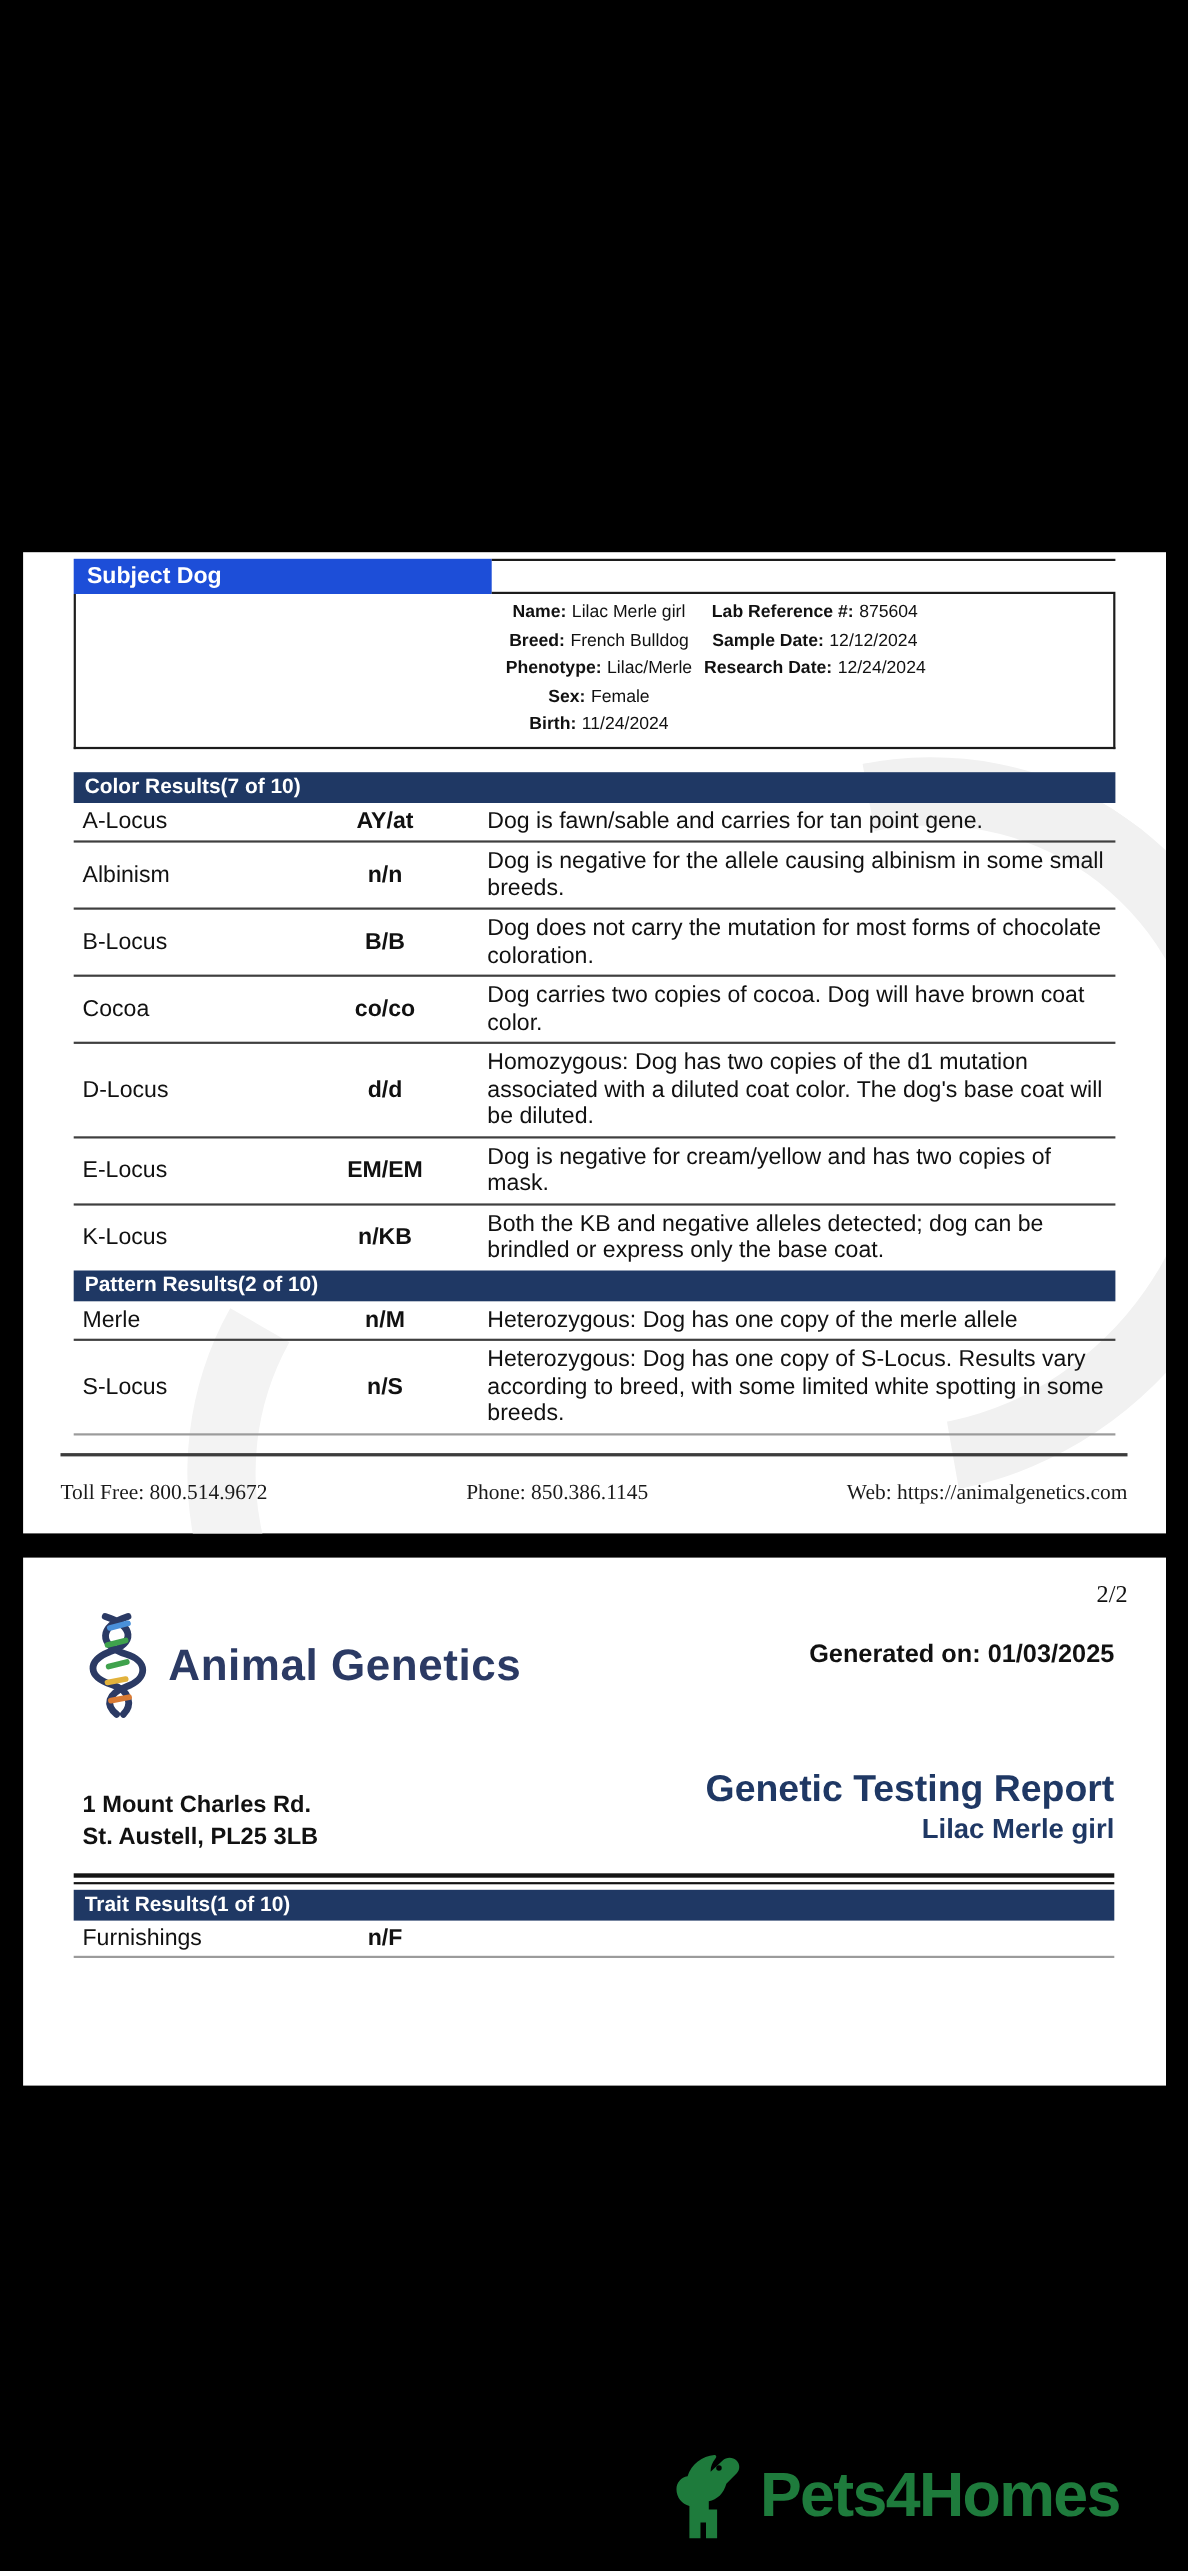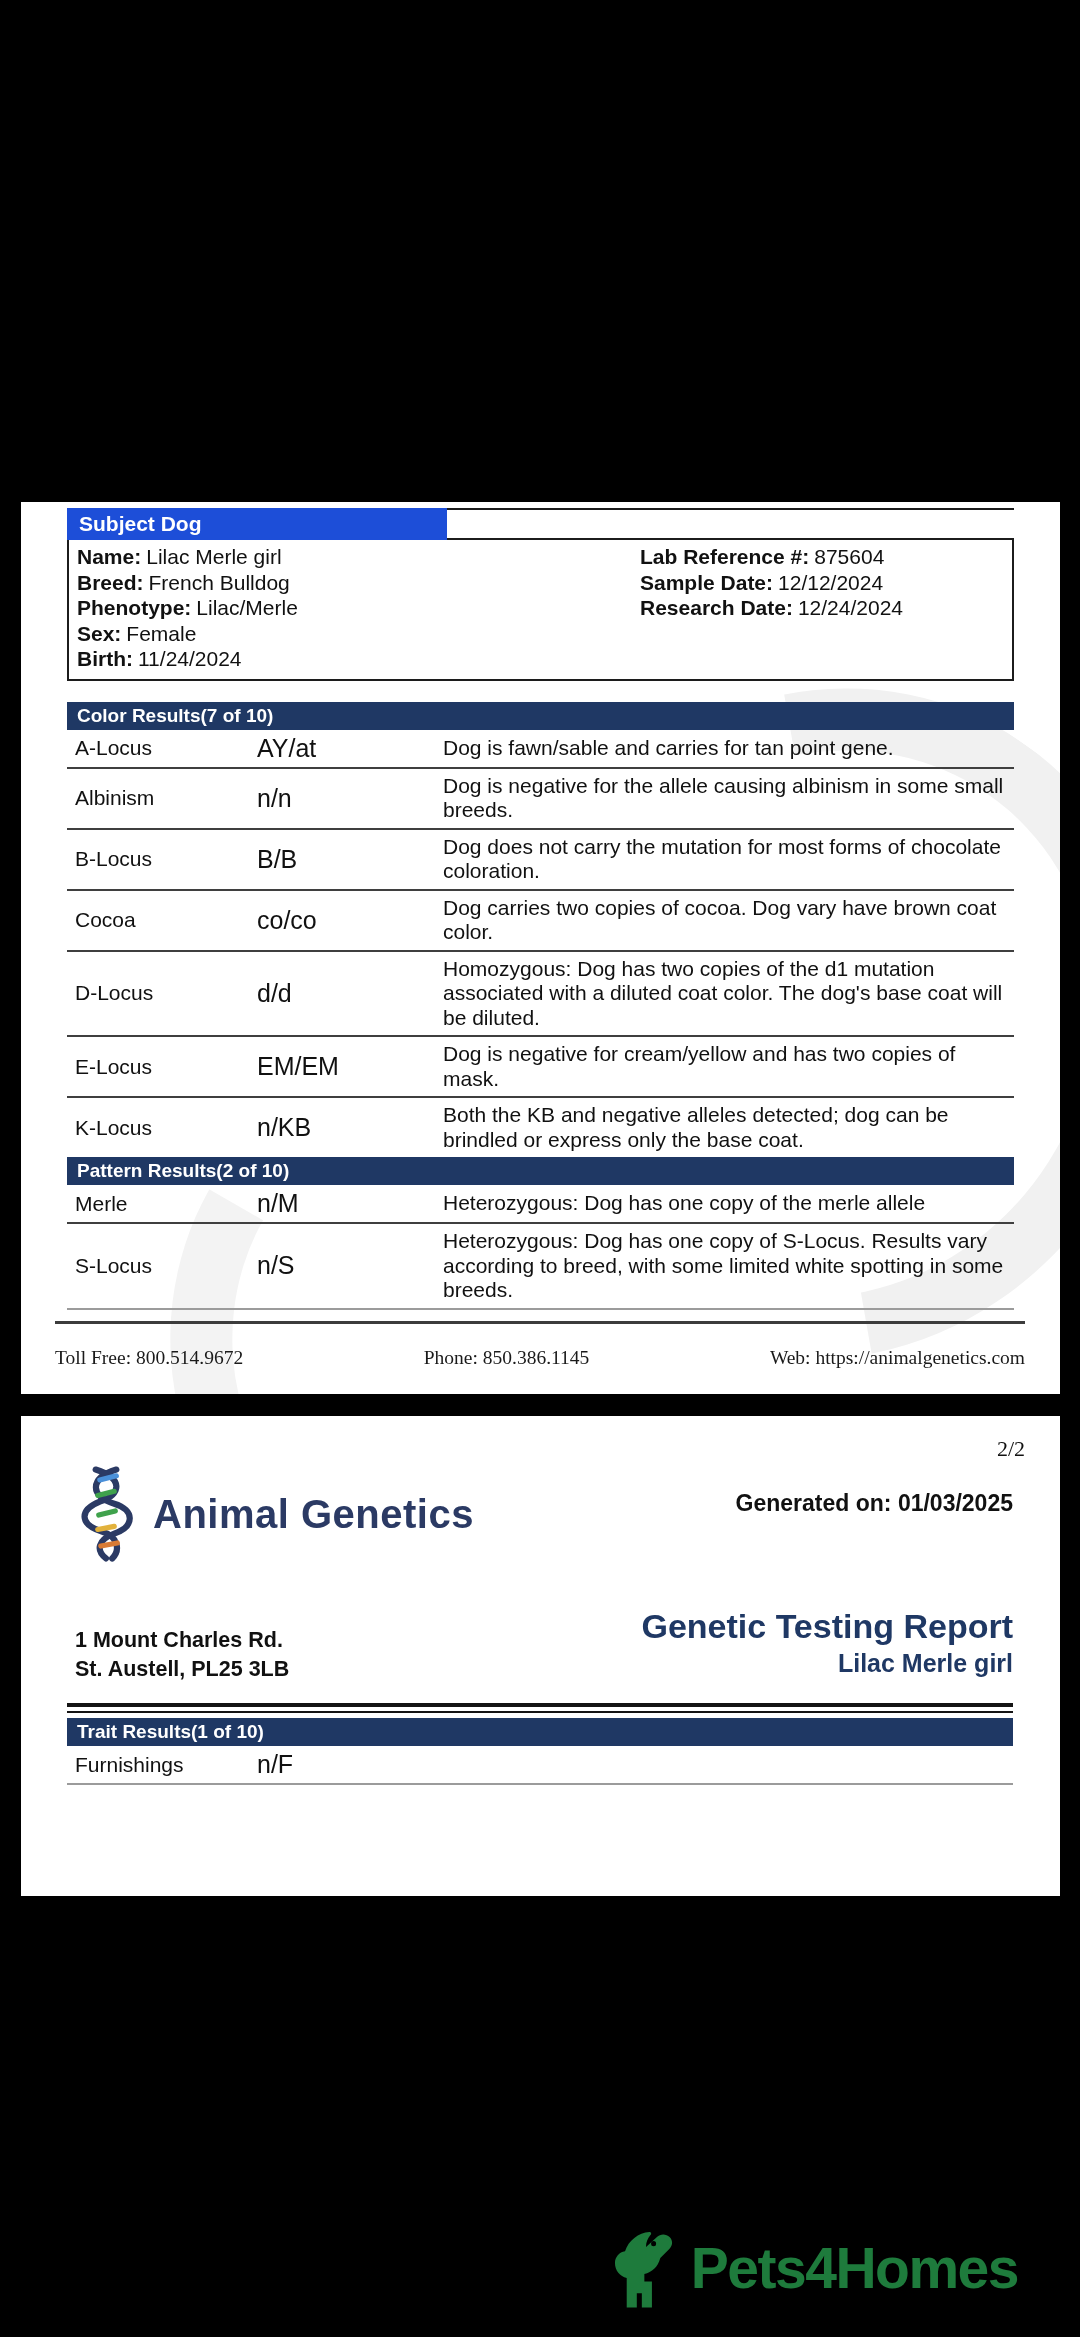--- a/index.html
+++ b/index.html
@@ -26,42 +26,42 @@
   .tab-row { display:flex; margin:6px 46px 0 46px; height:32px; position:relative; z-index:1; }
   .section-tab {
     width:380px; background:#1d4ed8; color:#fff; font-weight:bold; font-size:21px;
     line-height:31px; padding-left:12px; box-sizing:border-box;
   }
   .tab-filler { flex:1; border-top:2px solid #1c1c1c; border-bottom:2px solid #1c1c1c; box-sizing:border-box; }
   .info-box {
     margin:0 46px; border:2px solid #1c1c1c; border-top:none; position:relative;
     padding:4px 0 7px 8px; box-sizing:border-box; background:transparent;
   }
-  .field { font-size:21px; line-height:25.5px; white-space:nowrap; }
+  .field { font-size:16px; line-height:25.5px; white-space:nowrap;text-align:center; }
   .field .fl { font-weight:bold; margin-right:5px; }
   .info-right { position:absolute; left:571px; top:4px; }
 
   
   .bar {
     margin:0 46px; height:28px; background:#1f3864; color:#fff; font-weight:bold;
     font-size:19px; line-height:27px; padding-left:10px; box-sizing:border-box;
     position:relative; z-index:1;
   }
   .bar.color-bar { margin-top:21px; }
 
   
   .results { margin:0 46px; position:relative; z-index:1; }
   .rrow {
     display:grid; grid-template-columns:190px 186px 1fr; align-items:center;
     border-bottom:2px solid #3f3f3f; padding:4px 0;
   }
   .rrow:last-child { border-bottom:2px solid #9b9b9b; }
   .results.no-last-border .rrow:last-child { border-bottom:none; }
   .c-locus { font-size:21px; padding-left:8px; }
-  .c-geno  { font-size:25px; font-weight:normal; }
+  .c-geno  { font-size:21px; font-weight:bold;text-align:center; }
   .c-desc  { font-size:21px; line-height:24.5px; padding:1px 8px 1px 0; }
 
   
   .footer-rule { position:absolute; left:34px; width:970px; top:819px; border-top:3px solid #3c3c3c; z-index:1; }
   .p1-footer {
     position:absolute; left:34px; width:970px; top:845px; display:flex;
     justify-content:space-between; font-family:"Liberation Serif", serif;
     font-size:19.5px; color:#1a1a1a; z-index:1;gap:38px;
   }
 
@@ -152,21 +152,21 @@
 
   <div class="rrow">
     <div class="c-locus">B-Locus</div>
     <div class="c-geno">B/B</div>
     <div class="c-desc">Dog does not carry the mutation for most forms of chocolate coloration.</div>
   </div>
 
   <div class="rrow">
     <div class="c-locus">Cocoa</div>
     <div class="c-geno">co/co</div>
-    <div class="c-desc">Dog carries two copies of cocoa. Dog vary have brown coat color.</div>
+    <div class="c-desc">Dog carries two copies of cocoa. Dog will have brown coat color.</div>
   </div>
 
   <div class="rrow">
     <div class="c-locus">D-Locus</div>
     <div class="c-geno">d/d</div>
     <div class="c-desc">Homozygous: Dog has two copies of the d1 mutation associated with a diluted coat color. The dog's base coat will be diluted.</div>
   </div>
 
   <div class="rrow">
     <div class="c-locus">E-Locus</div>

